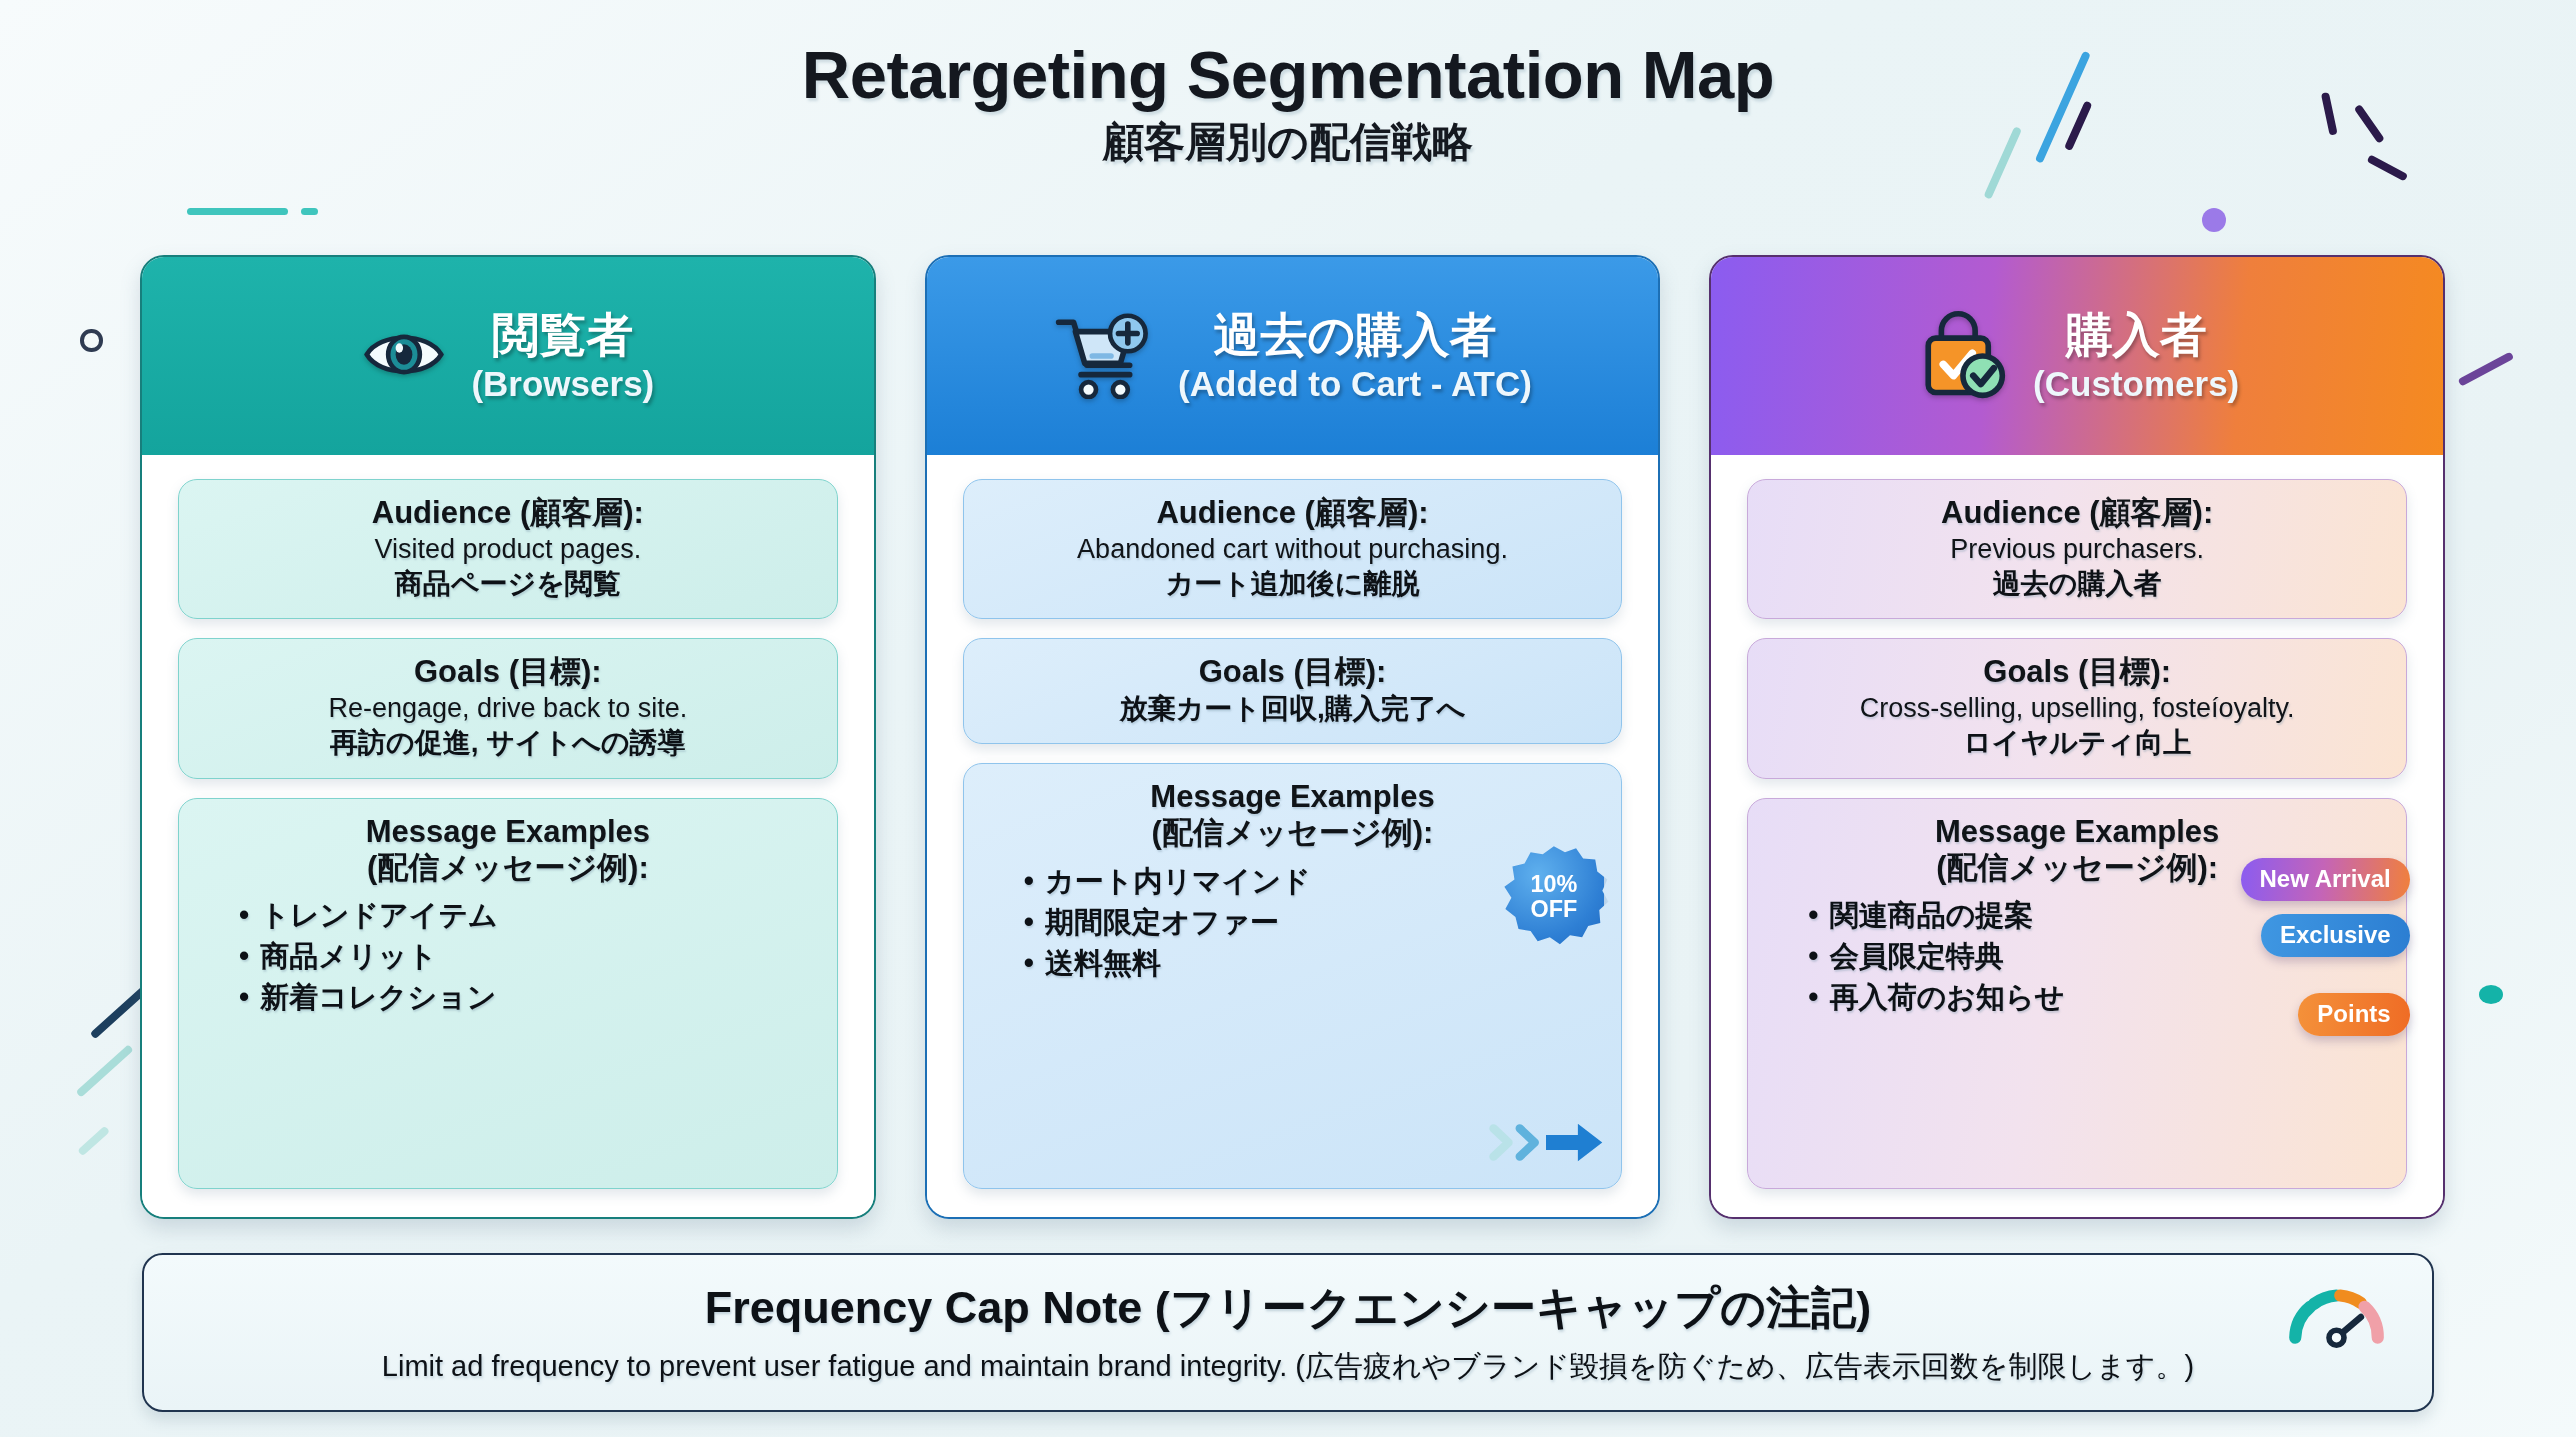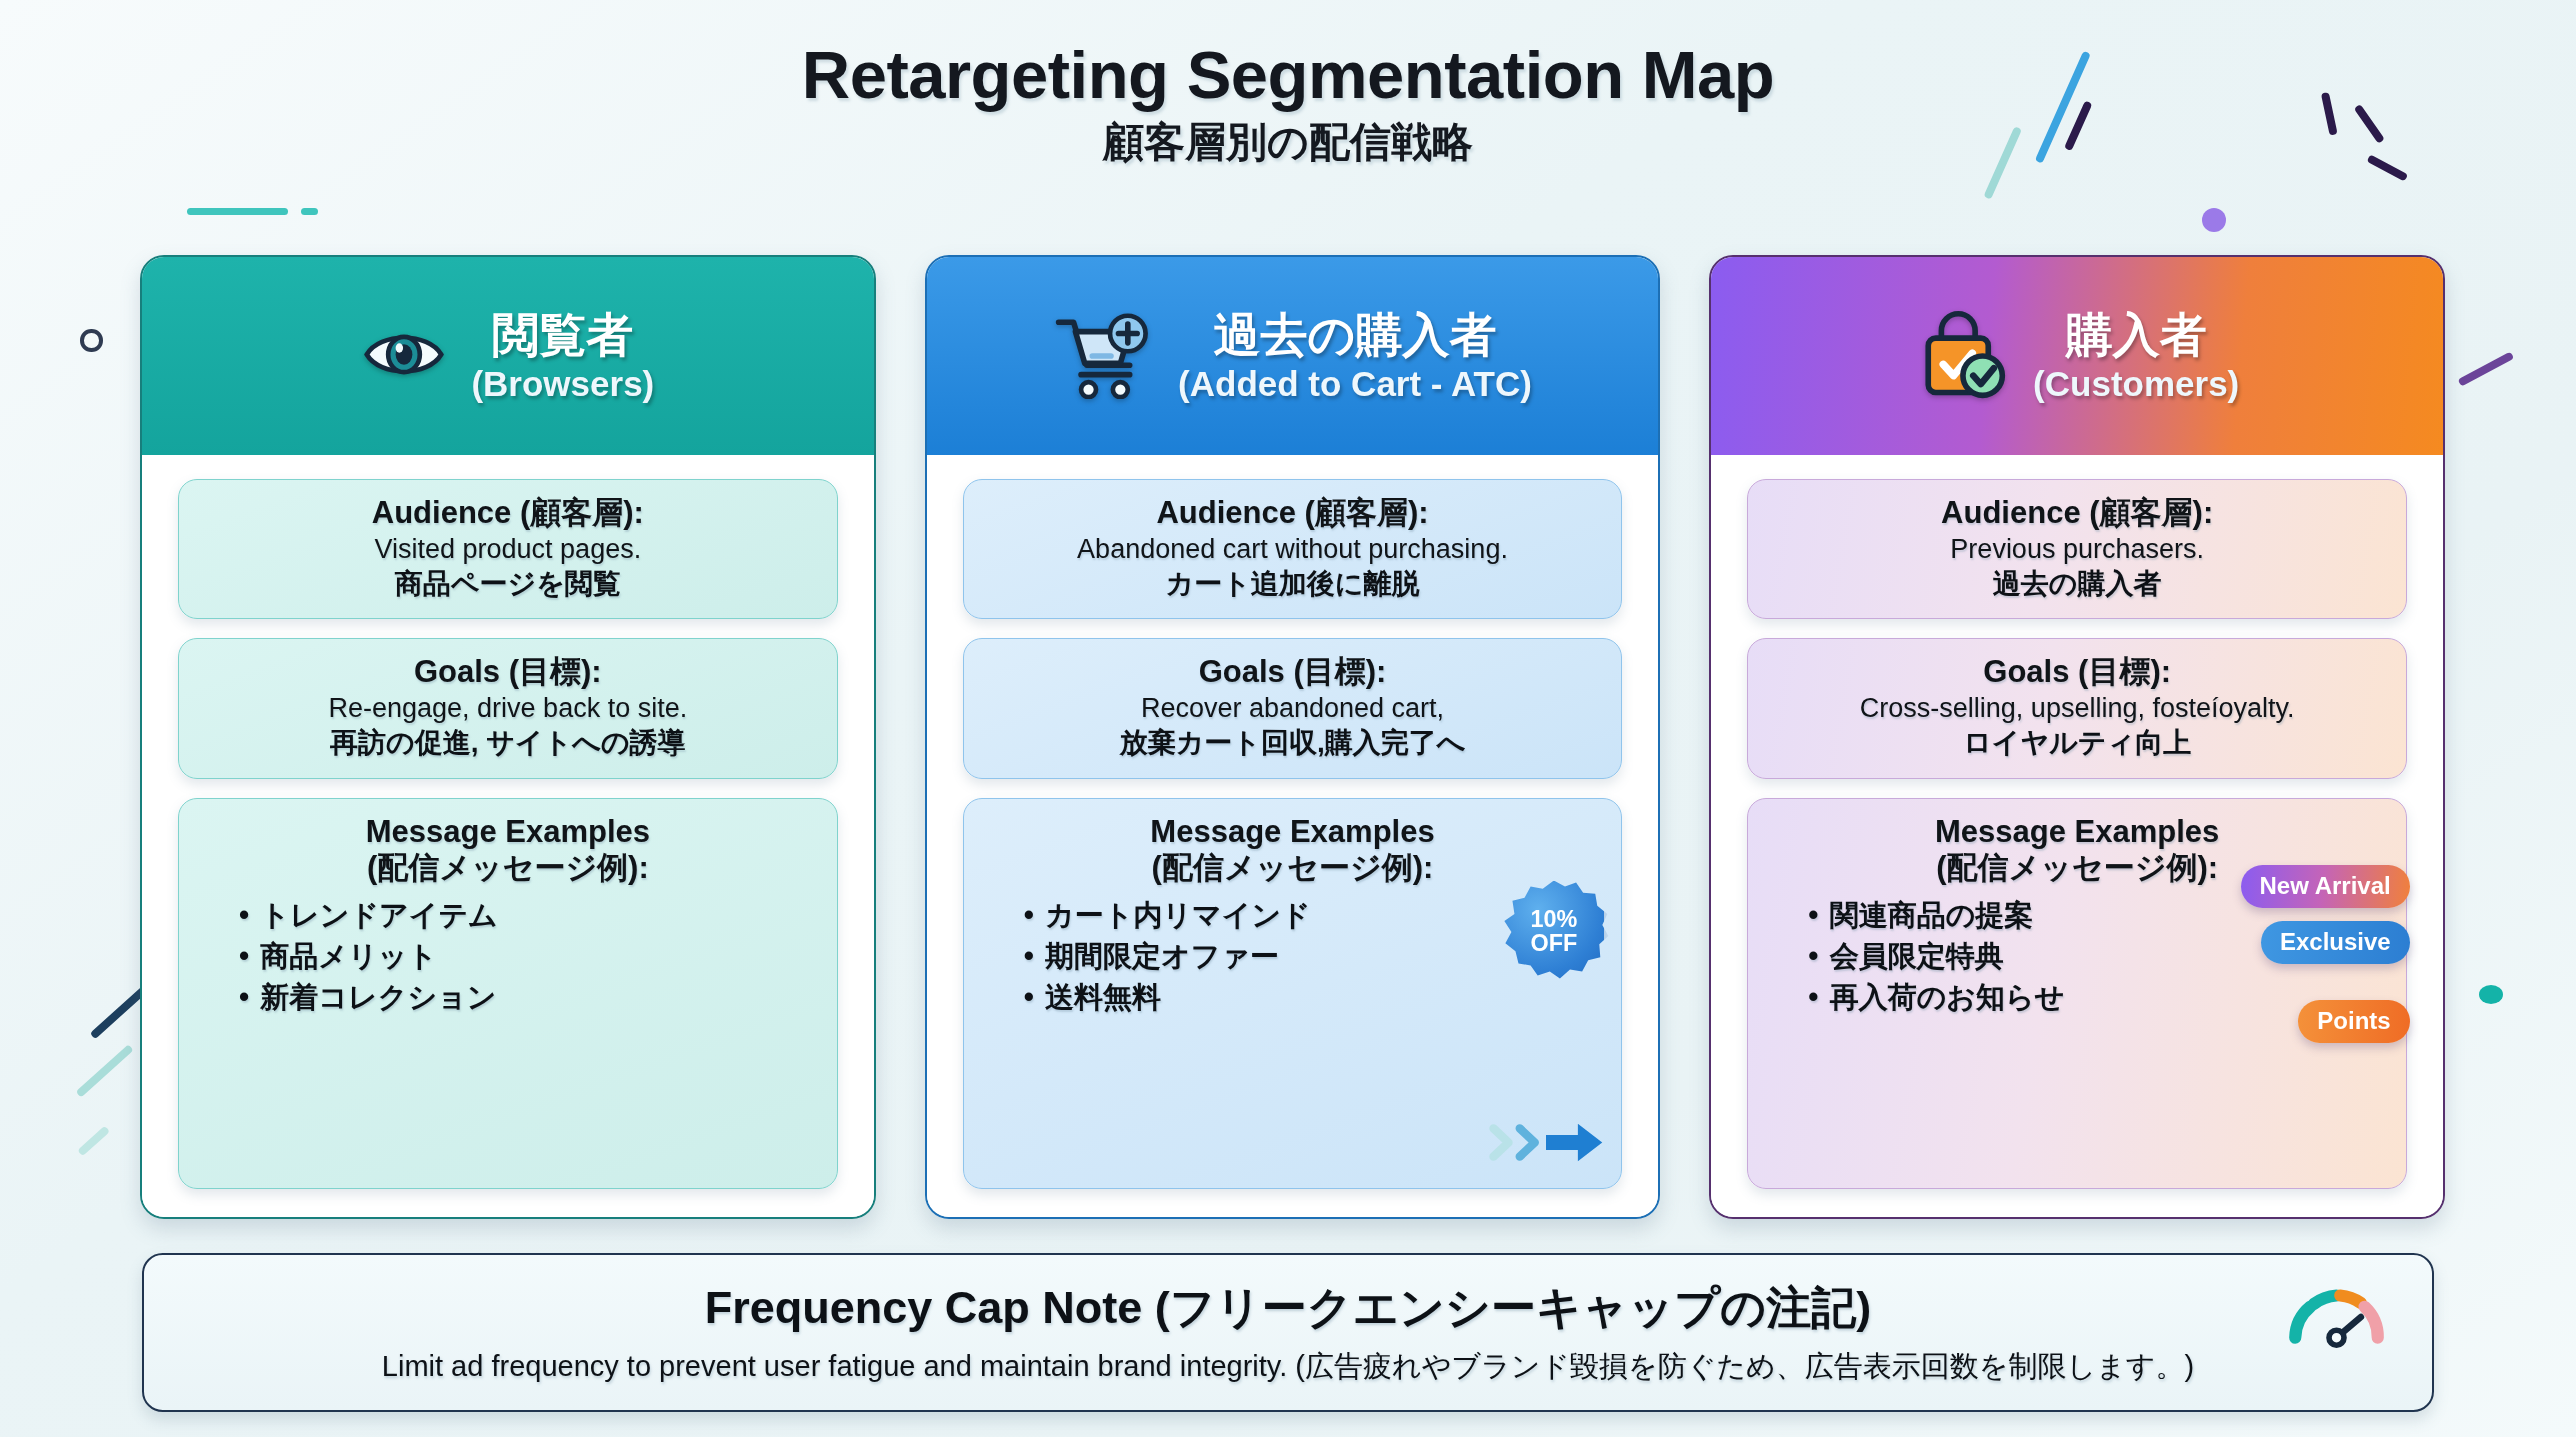--- a/index.html
+++ b/index.html
@@ -89,21 +89,21 @@
       66% 88%,56% 97%,46% 90%,34% 94%,27% 84%,15% 82%,12% 70%,
       2% 62%,8% 51%,1% 40%,11% 33%,9% 20%,21% 17%,27% 6%,39% 8%);
     box-shadow:0 5.6px 11.2px rgba(40,90,150,.35);
   }
   .arrow-wrap{position:absolute;right:15px;bottom:17px;}
   .tag{
     border-radius:26px;color:#fff;font-size:24px;font-weight:bold;
     padding:7.5px 19px;white-space:nowrap;
     box-shadow:0 4.7px 9.4px rgba(90,70,120,.28);
   }
-  .tags{position:absolute;right:-3.7px;top:66px;display:flex;flex-direction:column;
+  .tags{position:absolute;right:-3.7px;top:59px;display:flex;flex-direction:column;
         align-items:flex-end;gap:13px;}
   .tag-new{background:linear-gradient(95deg,#8b5cf0 0%,#c464b8 48%,#f0803c 100%);}
   .tag-exc{background:linear-gradient(95deg,#3f97e2 0%,#2c7ed2 100%);}
   .tag-pts{background:linear-gradient(95deg,#f4913a 0%,#ef6c25 100%);margin-top:23px;}
 
   
   .footer{
     position:absolute;left:142px;right:142px;bottom:26px;height:159px;
     background:linear-gradient(180deg,#f3fafc 0%,#eaf4f7 100%);
     border:2.8px solid #20344f;border-radius:20.6px;
@@ -211,21 +211,20 @@
       </span>
     </div>
     <div class="col-bd">
       <div class="box">
         <div class="b-head">Audience (顧客層):</div>
         <div class="b-en">Abandoned cart without purchasing.</div>
         <div class="b-jp">カート追加後に離脱</div>
       </div>
       <div class="box">
         <div class="b-head">Goals (目標):</div>
-        <div class="b-en">Recover abandoned cart,</div>
         <div class="b-jp">放棄カート回収,購入完了へ</div>
       </div>
       <div class="box msgbox">
         <div class="b-head">Message Examples</div>
         <div class="b-head">(配信メッセージ例):</div>
         <ul class="bullets">
           <li>カート内リマインド</li>
           <li>期間限定オファー</li>
           <li>送料無料</li>
         </ul>

